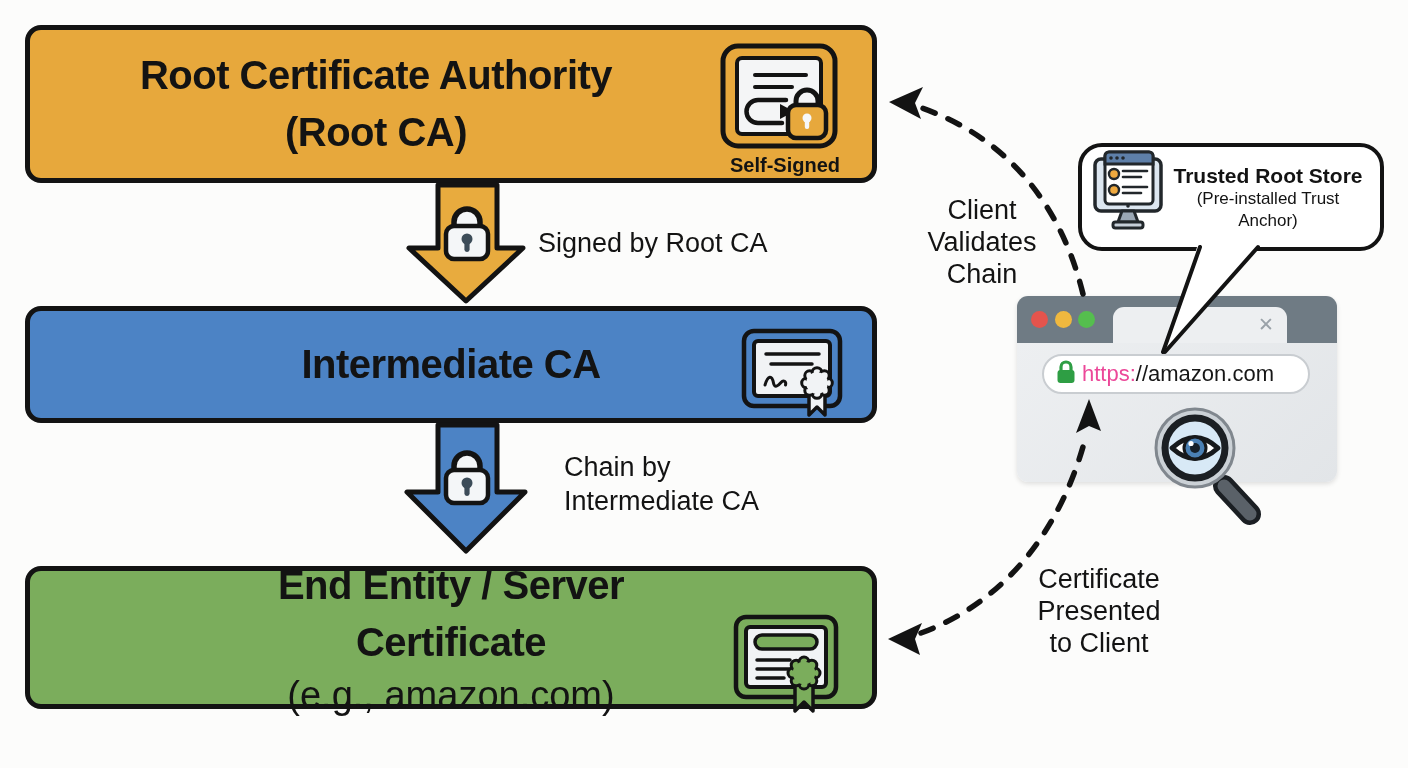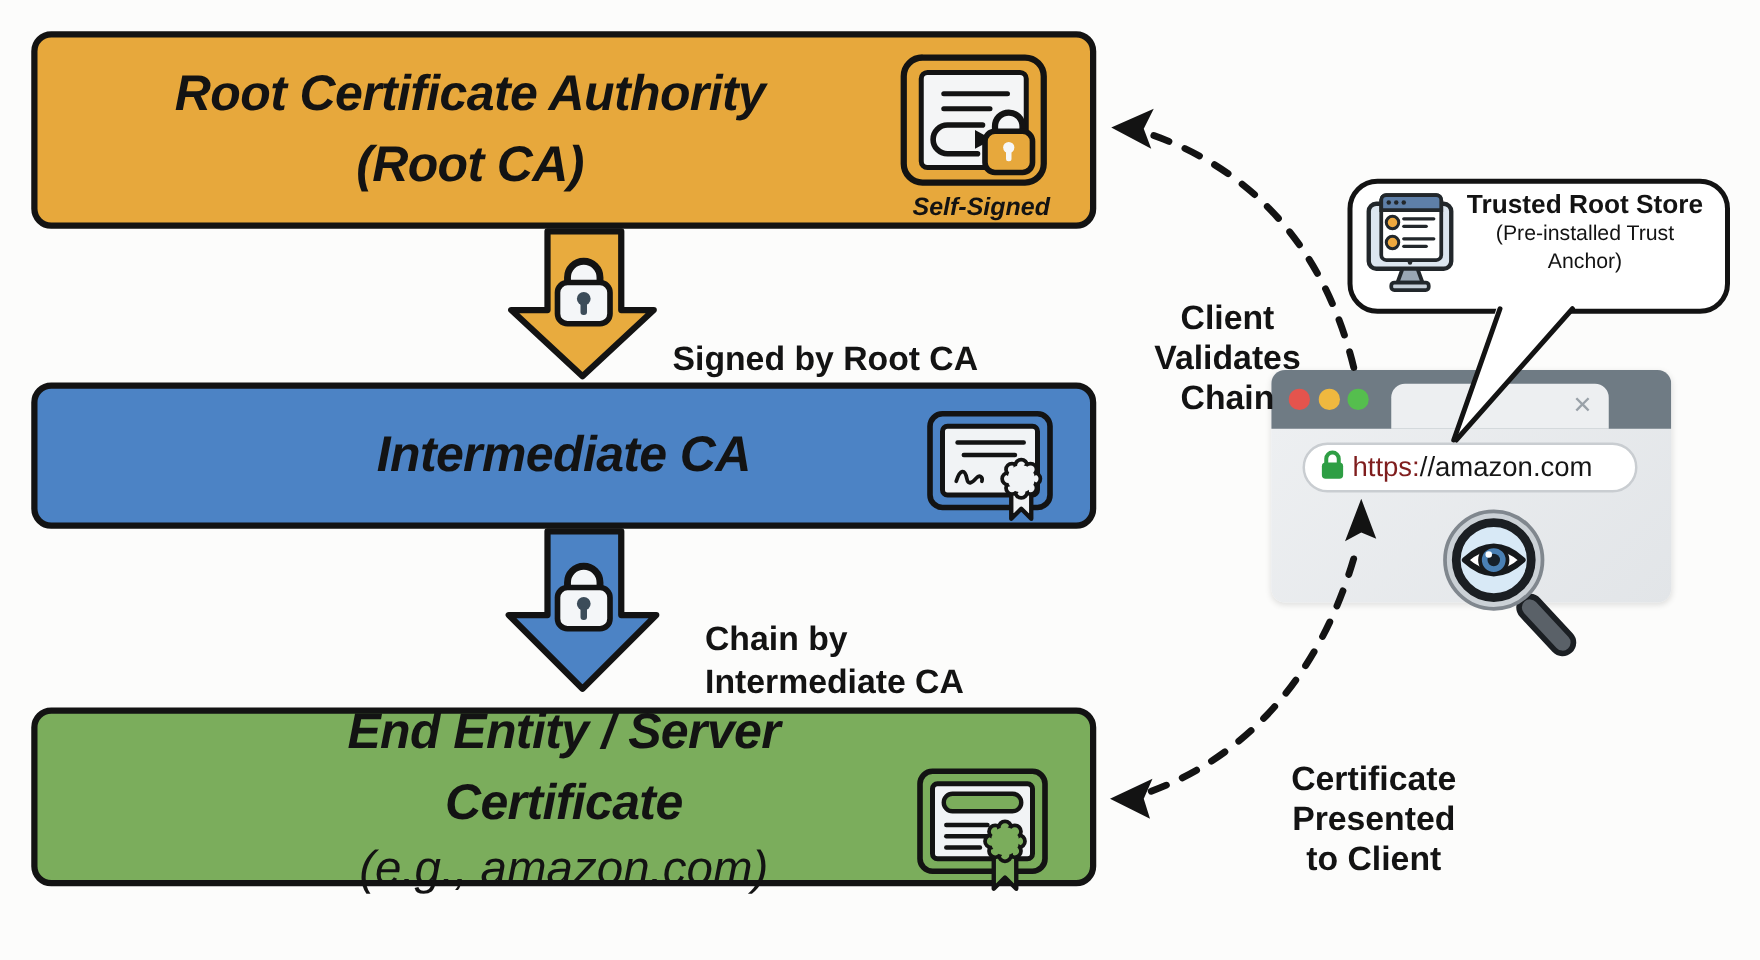--- a/index.html
+++ b/index.html
@@ -8,38 +8,37 @@
     background:#fcfcfb;
     font-family:"Liberation Sans","DejaVu Sans",sans-serif;
     color:#131313;
   }
   
   .chainbox{
     position:absolute;left:25px;width:852px;
     border:5px solid #131313;border-radius:16px;
     display:flex;align-items:center;justify-content:center;
     box-sizing:border-box;
-    font-style:italic;
   }
   .box-root{top:25px;height:158px;background:#e7a83c;}
   .box-int{top:306px;height:117px;background:#4c83c5;}
   .box-end{top:566px;height:143px;background:#7bad5c;}
   .box-title{
     font-weight:700;font-size:40px;line-height:57px;text-align:center;
     white-space:pre-line;letter-spacing:-0.5px;
   }
   .box-root .box-title{padding-right:150px;}
   .box-sub{font-weight:400;font-size:38px;line-height:48px;text-align:center;}
   .box-icon{position:absolute;}
   .icon-selfsigned{right:32px;top:12px;width:122px;text-align:right;}
   .badge{font-weight:700;font-size:20px;margin-top:-2px;}
   .icon-cert-int{right:26px;top:16px;}
   .icon-cert-end{right:28px;top:42px;}
   
-  .lbl{position:absolute;font-weight:700;white-space:pre-line;z-index:4;margin-top:44px;}
+  .lbl{position:absolute;font-weight:400;white-space:pre-line;z-index:4;}
   .lbl-signed1{left:538px;top:228px;font-size:27px;}
   .lbl-signed2{left:564px;top:450px;font-size:27px;line-height:34px;}
   .lbl-validate{left:900px;top:194px;width:164px;text-align:center;font-size:27px;line-height:32px;}
   .lbl-presented{left:1006px;top:563px;width:186px;text-align:center;font-size:27px;line-height:32px;}
   
   .overlay{position:absolute;left:0;top:0;z-index:5;pointer-events:none;}
   
   .browser{
     position:absolute;left:1017px;top:296px;width:320px;height:186px;
     border-radius:11px;background:linear-gradient(135deg,#eef0f2,#e2e5e8);
@@ -56,28 +55,28 @@
   }
   .close-glyph{
     position:absolute;right:13px;top:6px;font-size:19px;color:#99a1a8;font-weight:400;
   }
   .urlbar{
     position:absolute;left:25px;top:58px;width:268px;height:40px;box-sizing:border-box;
     background:#fff;border:2px solid #c9cdd1;border-radius:21px;
     display:flex;align-items:center;padding:0 0 0 12px;
   }
   .url-text{font-size:22px;letter-spacing:0;margin-left:6px;white-space:nowrap;}
-  .url-scheme{color:#7f1d1d;}
+  .url-scheme{color:#ec4899;}
   .url-host{color:#161616;}
   .magnifier{position:absolute;left:1147px;top:398px;z-index:3;}
   
   .bubble{
     position:absolute;left:1078px;top:143px;width:306px;height:108px;box-sizing:border-box;
     background:#fff;border:4px solid #131313;border-radius:24px;z-index:6;
-    display:flex;align-items:flex-start;padding:4px 10px 4px 8px;
+    display:flex;align-items:center;padding:4px 10px 4px 8px;
   }
   .bubble-text{flex:1;text-align:center;}
   .bubble-title{font-weight:700;font-size:21px;line-height:25px;}
   .bubble-sub{font-weight:400;font-size:17px;line-height:22px;}
   .tail{position:absolute;left:0;top:0;z-index:7;pointer-events:none;}
 </style>
 </head>
 <body>
 
 <div class="stage">

